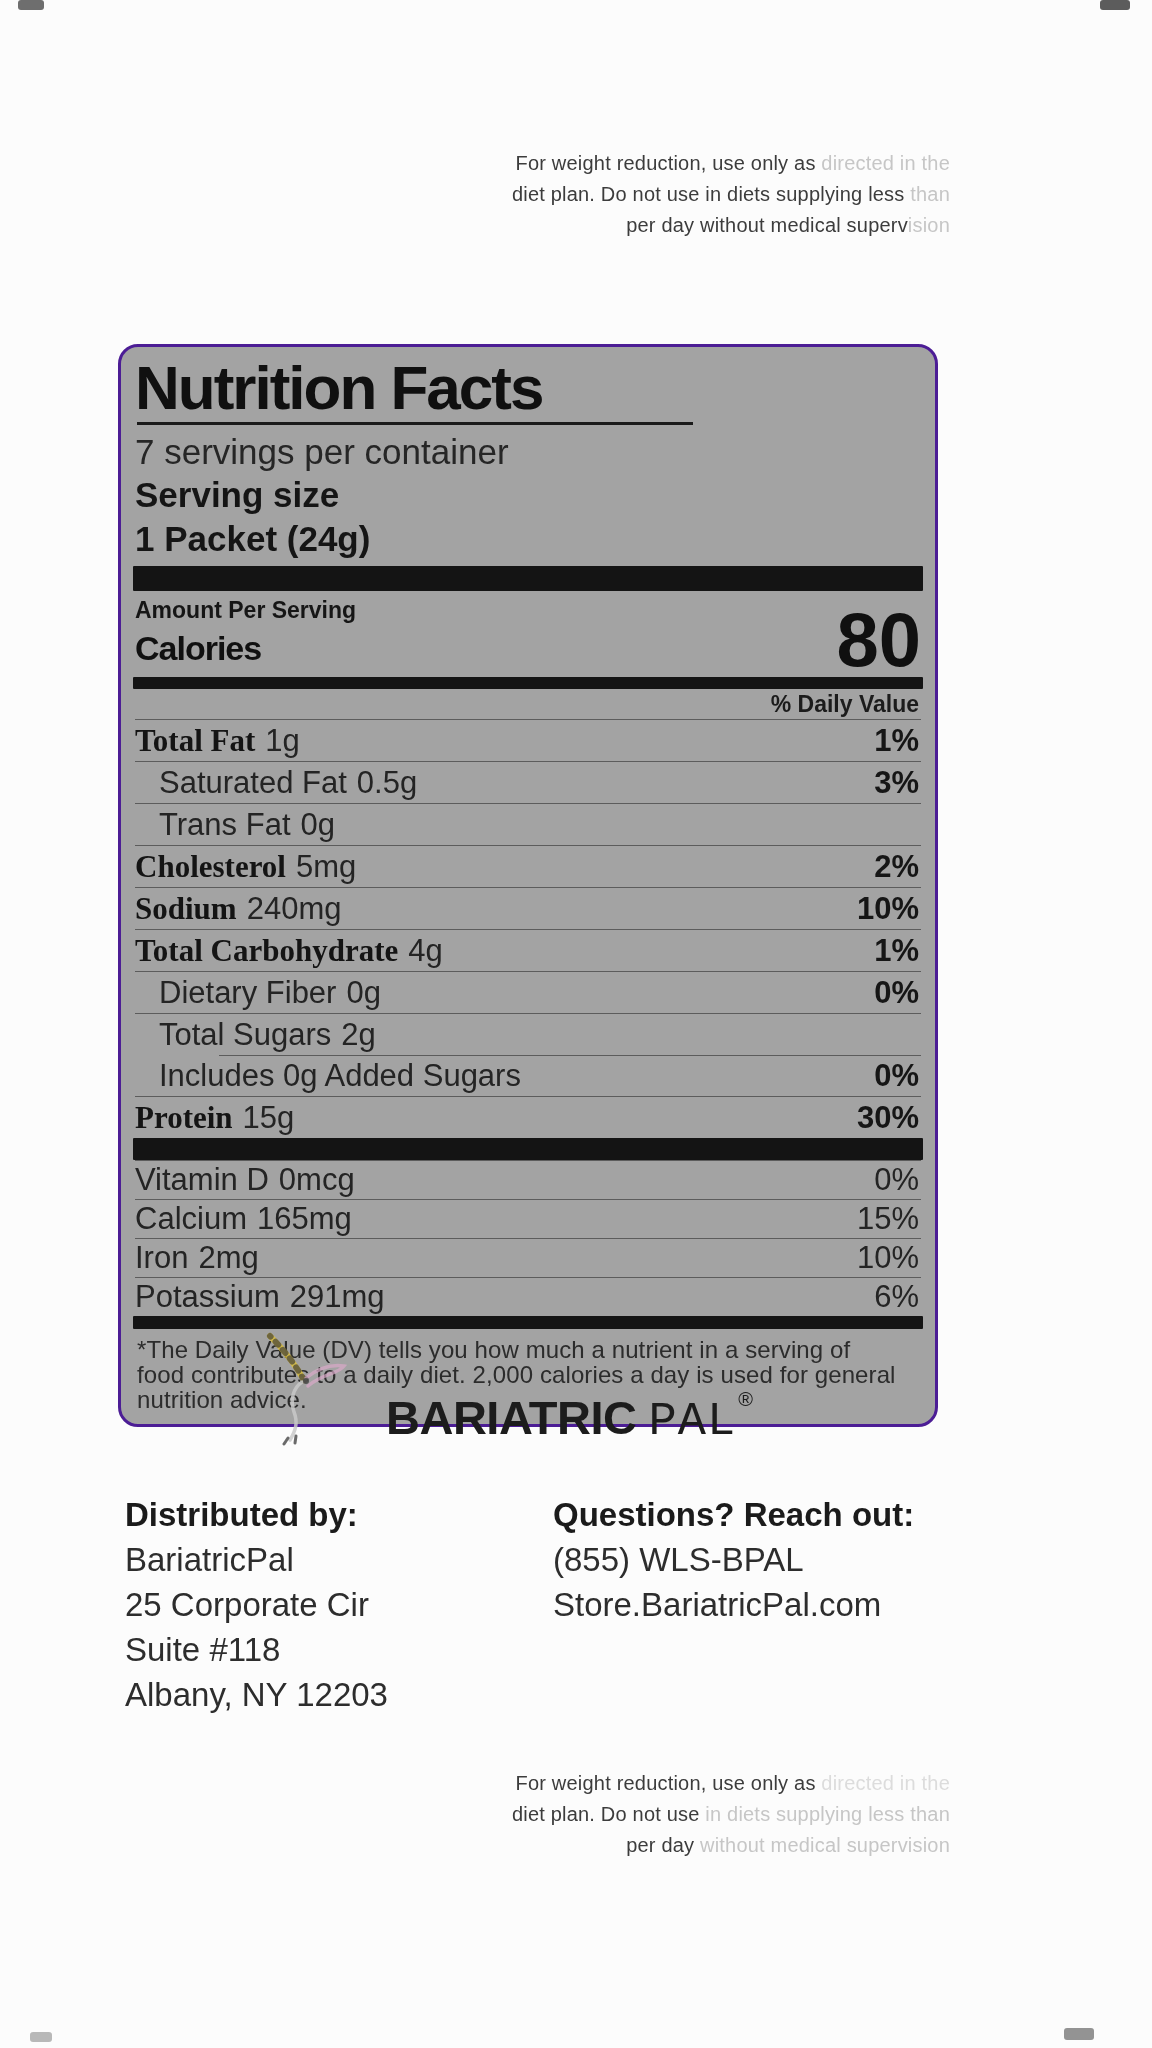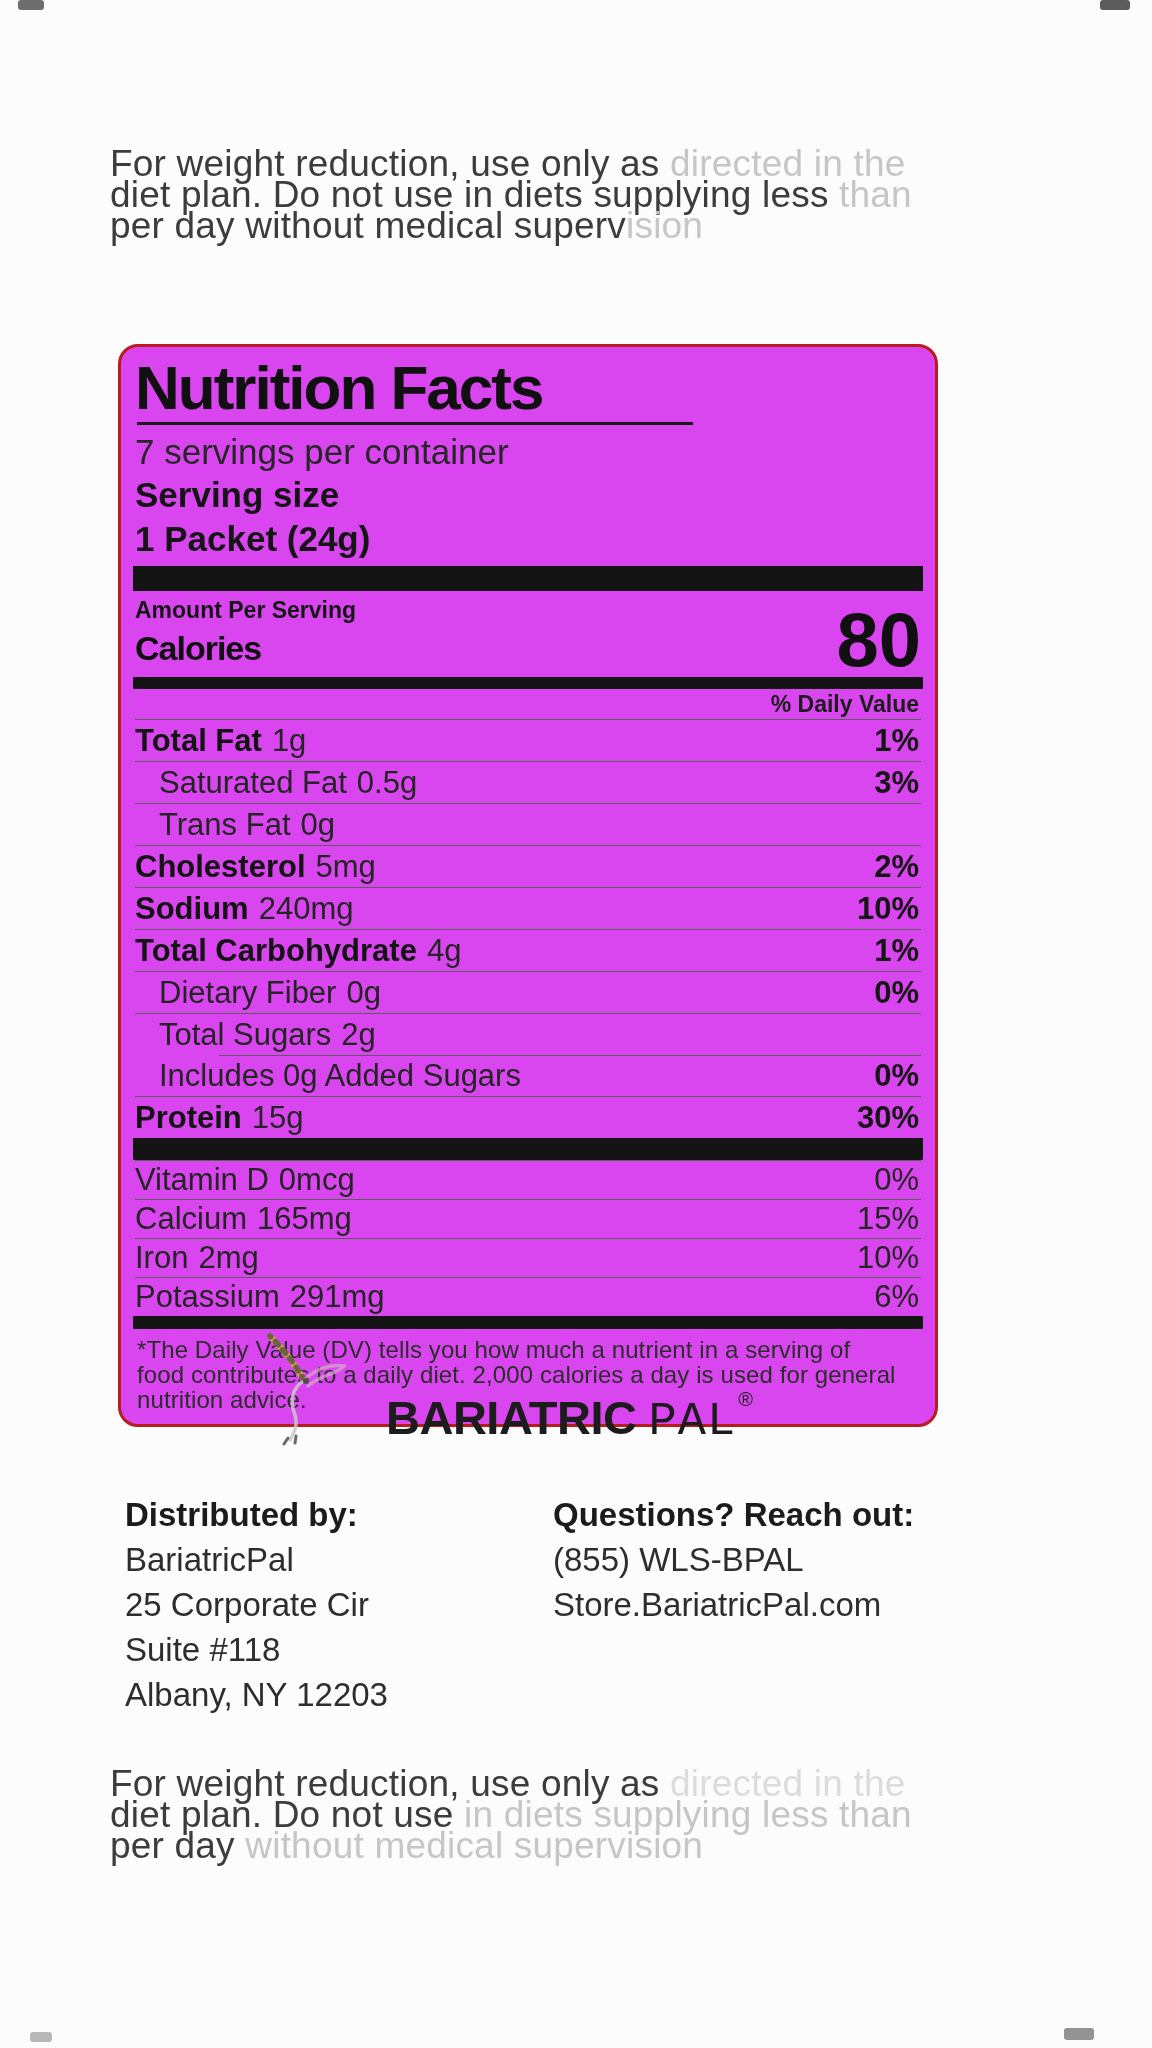--- a/index.html
+++ b/index.html
@@ -13,32 +13,32 @@
 
   
   .mark{position:absolute;background:#4a4a4a;border-radius:3px;opacity:.8;}
   .mark.tl{left:18px;top:0;width:26px;height:10px;}
   .mark.tr{right:22px;top:0;width:30px;height:10px;background:#333;}
   .mark.bl{left:30px;bottom:6px;width:22px;height:10px;background:#8a8a8a;opacity:.6;}
   .mark.br{right:58px;bottom:8px;width:30px;height:12px;background:#666;opacity:.7;}
 
   
   .warning{
-    position:absolute;left:110px;width:840px;text-align:left;
-    font-size:37px;line-height:31px;color:#3c3c3c;letter-spacing:.2px;
+    position:absolute;left:110px;width:840px;text-align:right;
+    font-size:20px;line-height:31px;color:#3c3c3c;letter-spacing:.2px;
   }
   #warning-top{top:148px;}
   #warning-bottom{top:1768px;}
   .fade1{color:#c6c6c6;}
   .fade2{color:#dcdcdc;}
 
   
   #label{
     position:absolute;left:118px;top:344px;width:820px;
-    background:#d946ef;border:3px solid #b91c1c;border-radius:20px;
+    background:#a3a3a3;border:3px solid #4c1d95;border-radius:20px;
     box-sizing:border-box;padding:8px 14px 10px 14px;
   }
   .nf-title{
     font-size:62px;font-weight:700;letter-spacing:-2px;color:#101010;
     line-height:66px;white-space:nowrap;
   }
   .nf-title-rule{width:556px;height:3px;background:#1a1a1a;margin:1px 0 6px 2px;}
   .nf-servings{font-size:35px;line-height:42px;color:#262626;}
   .nf-servingsize{display:flex;justify-content:space-between;font-size:35px;font-weight:700;line-height:44px;color:#151515;flex-direction:column;}
   .bar{background:#141414;border-radius:1px;}
@@ -53,21 +53,21 @@
   .cal-num{font-size:76px;font-weight:700;color:#101010;line-height:66px;}
   .dv-header{text-align:right;font-size:23px;font-weight:700;line-height:30px;color:#1c1c1c;padding-right:2px;}
   .nrow{
     display:flex;align-items:baseline;border-top:1px solid #5c5c5c;
     font-size:31px;line-height:41px;color:#242424;
   }
   .nrow .sp{flex:1;}
   .nname{white-space:nowrap;}
   .namt{margin-left:10px;white-space:nowrap;}
   .ndv{font-weight:700;color:#161616;padding-right:2px;}
-  .r-bold .nname{font-weight:700;color:#141414;}
+  .r-bold .nname{font-weight:700;color:#141414;font-family:Liberation Serif, serif;}
   .r-i1{padding-left:24px;}
   .r-partial{border-top:none;position:relative;}
   .r-partial::before{content:"";position:absolute;left:84px;right:0;top:0;height:1px;background:#5c5c5c;}
   .vrow{
     display:flex;align-items:baseline;border-top:1px solid #5c5c5c;
     font-size:31px;line-height:38px;color:#242424;
   }
   .vrow:first-child{border-top:none;}
   .vrow .sp{flex:1;}
   .vdv{padding-right:2px;}

